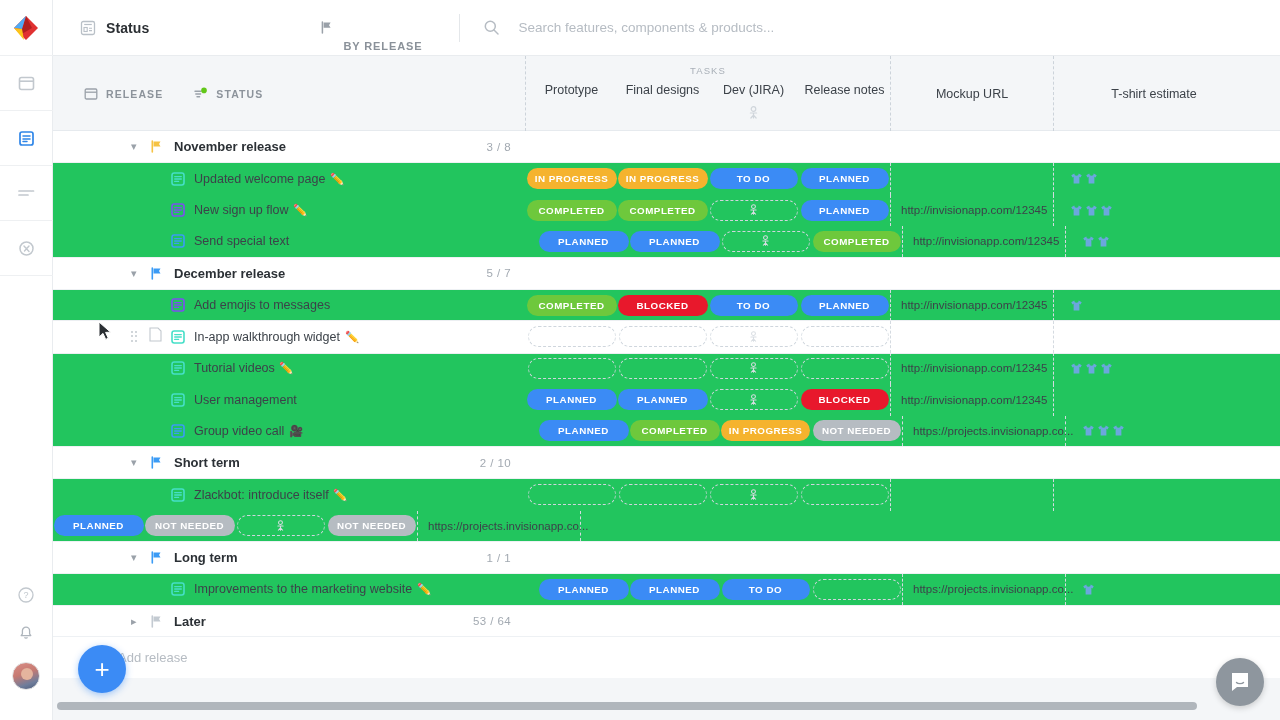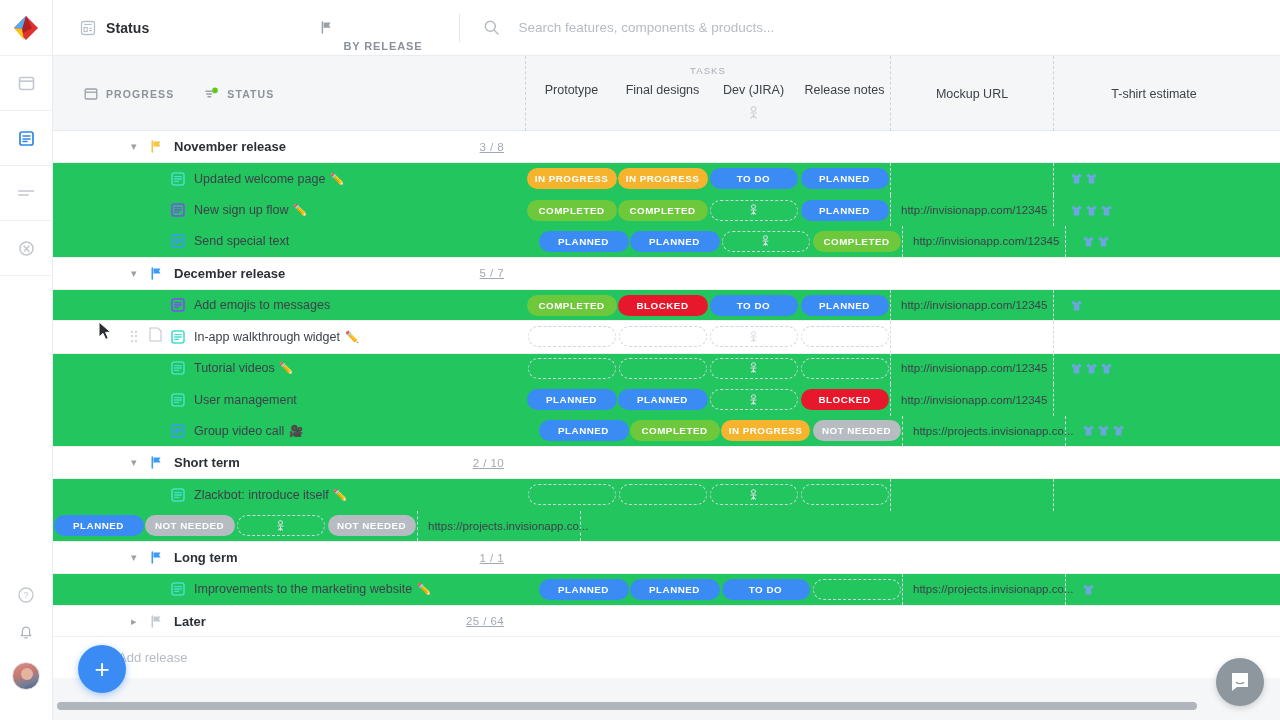--- a/index.html
+++ b/index.html
@@ -110,21 +110,21 @@
   .body-rows { position: relative; }
   .rel-row {
     height: 32px; background: #fff; display: flex; align-items: center;
     border-bottom: 1px solid #eef1f4; position: relative;
   }
   .rel-left { width: 473px; display: flex; align-items: center; height: 32px; position: relative; }
   .chev { width: 14px; margin-left: 78px; color: #9aa1a9; font-size: 11px; line-height: 1; }
   .flag { margin-left: 4px; display: flex; align-items: center; }
   .rel-name { margin-left: 10px; font-size: 13px; font-weight: bold; color: #2b3035; }
   .rel-count {
-    position: absolute; right: 22px; font-size: 11.5px; color: #a2a9b1; letter-spacing: .4px; text-decoration: underline;
+    position: absolute; right: 15px; font-size: 11.5px; color: #a2a9b1; letter-spacing: .4px;
   }
 
   .feat-row {
     height: 31.5px; background: #22c55e; display: flex; align-items: center; position: relative;
   }
   .feat-row.hovered { background: #fff; box-shadow: 0 0 0 1px #eceff2; z-index: 3; }
   .feat-left { width: 473px; display: flex; align-items: center; height: 100%; position: relative; }
   .drag-handle {
     position: absolute; left: 78px; width: 8px; height: 12px; display: none;
     flex-wrap: wrap; gap: 2px; cursor: grab;
@@ -339,21 +339,21 @@
 
   <div class="grid-wrap">
 
     <div class="head-row">
       <div class="col-product">
         <div class="hd-chip">
           <svg width="14" height="14" viewBox="0 0 14 14">
             <rect x="1.2" y="2" width="11.6" height="10" rx="1.2" fill="none" stroke="#9aa1a9" stroke-width="1.3"></rect>
             <path d="M1.2 5.2H12.8" stroke="#9aa1a9" stroke-width="1.3"></path>
           </svg>
-          <span class="hd-chip-text">PROGRESS</span>
+          <span class="hd-chip-text">RELEASE</span>
         </div>
         <div class="hd-chip">
           <svg width="15" height="14" viewBox="0 0 15 14">
             <path d="M2 4.2H8 M2.8 7H7.6 M4 9.8H6.6" stroke="#9aa1a9" stroke-width="1.4" stroke-linecap="round"></path>
             <circle cx="11" cy="3.4" r="2.8" fill="#61c718"></circle>
           </svg>
           <span class="hd-chip-text">STATUS</span>
         </div>
       </div>
 
@@ -843,21 +843,21 @@
         <div class="rel-row">
           <div class="rel-left">
             <span class="chev">▸</span>
             <span class="flag">
               <svg width="15" height="15" viewBox="0 0 15 15">
                 <path d="M3.3 2v11" stroke="#c3cad1" stroke-width="1.6" stroke-linecap="round"></path>
                 <path d="M4.5 2.6h7l-1.5 2.5 1.5 2.5h-7z" fill="#c3cad1"></path>
               </svg>
             </span>
             <span class="rel-name">Later</span>
-            <span class="rel-count">25 / 64</span>
+            <span class="rel-count">53 / 64</span>
           </div>
         </div>
       </div>
 
     <div class="add-row">
       <span class="add-text">Add release</span>
     </div>
     <div class="bottom-strip"></div>
     <div class="fab">
       <span>+</span>

